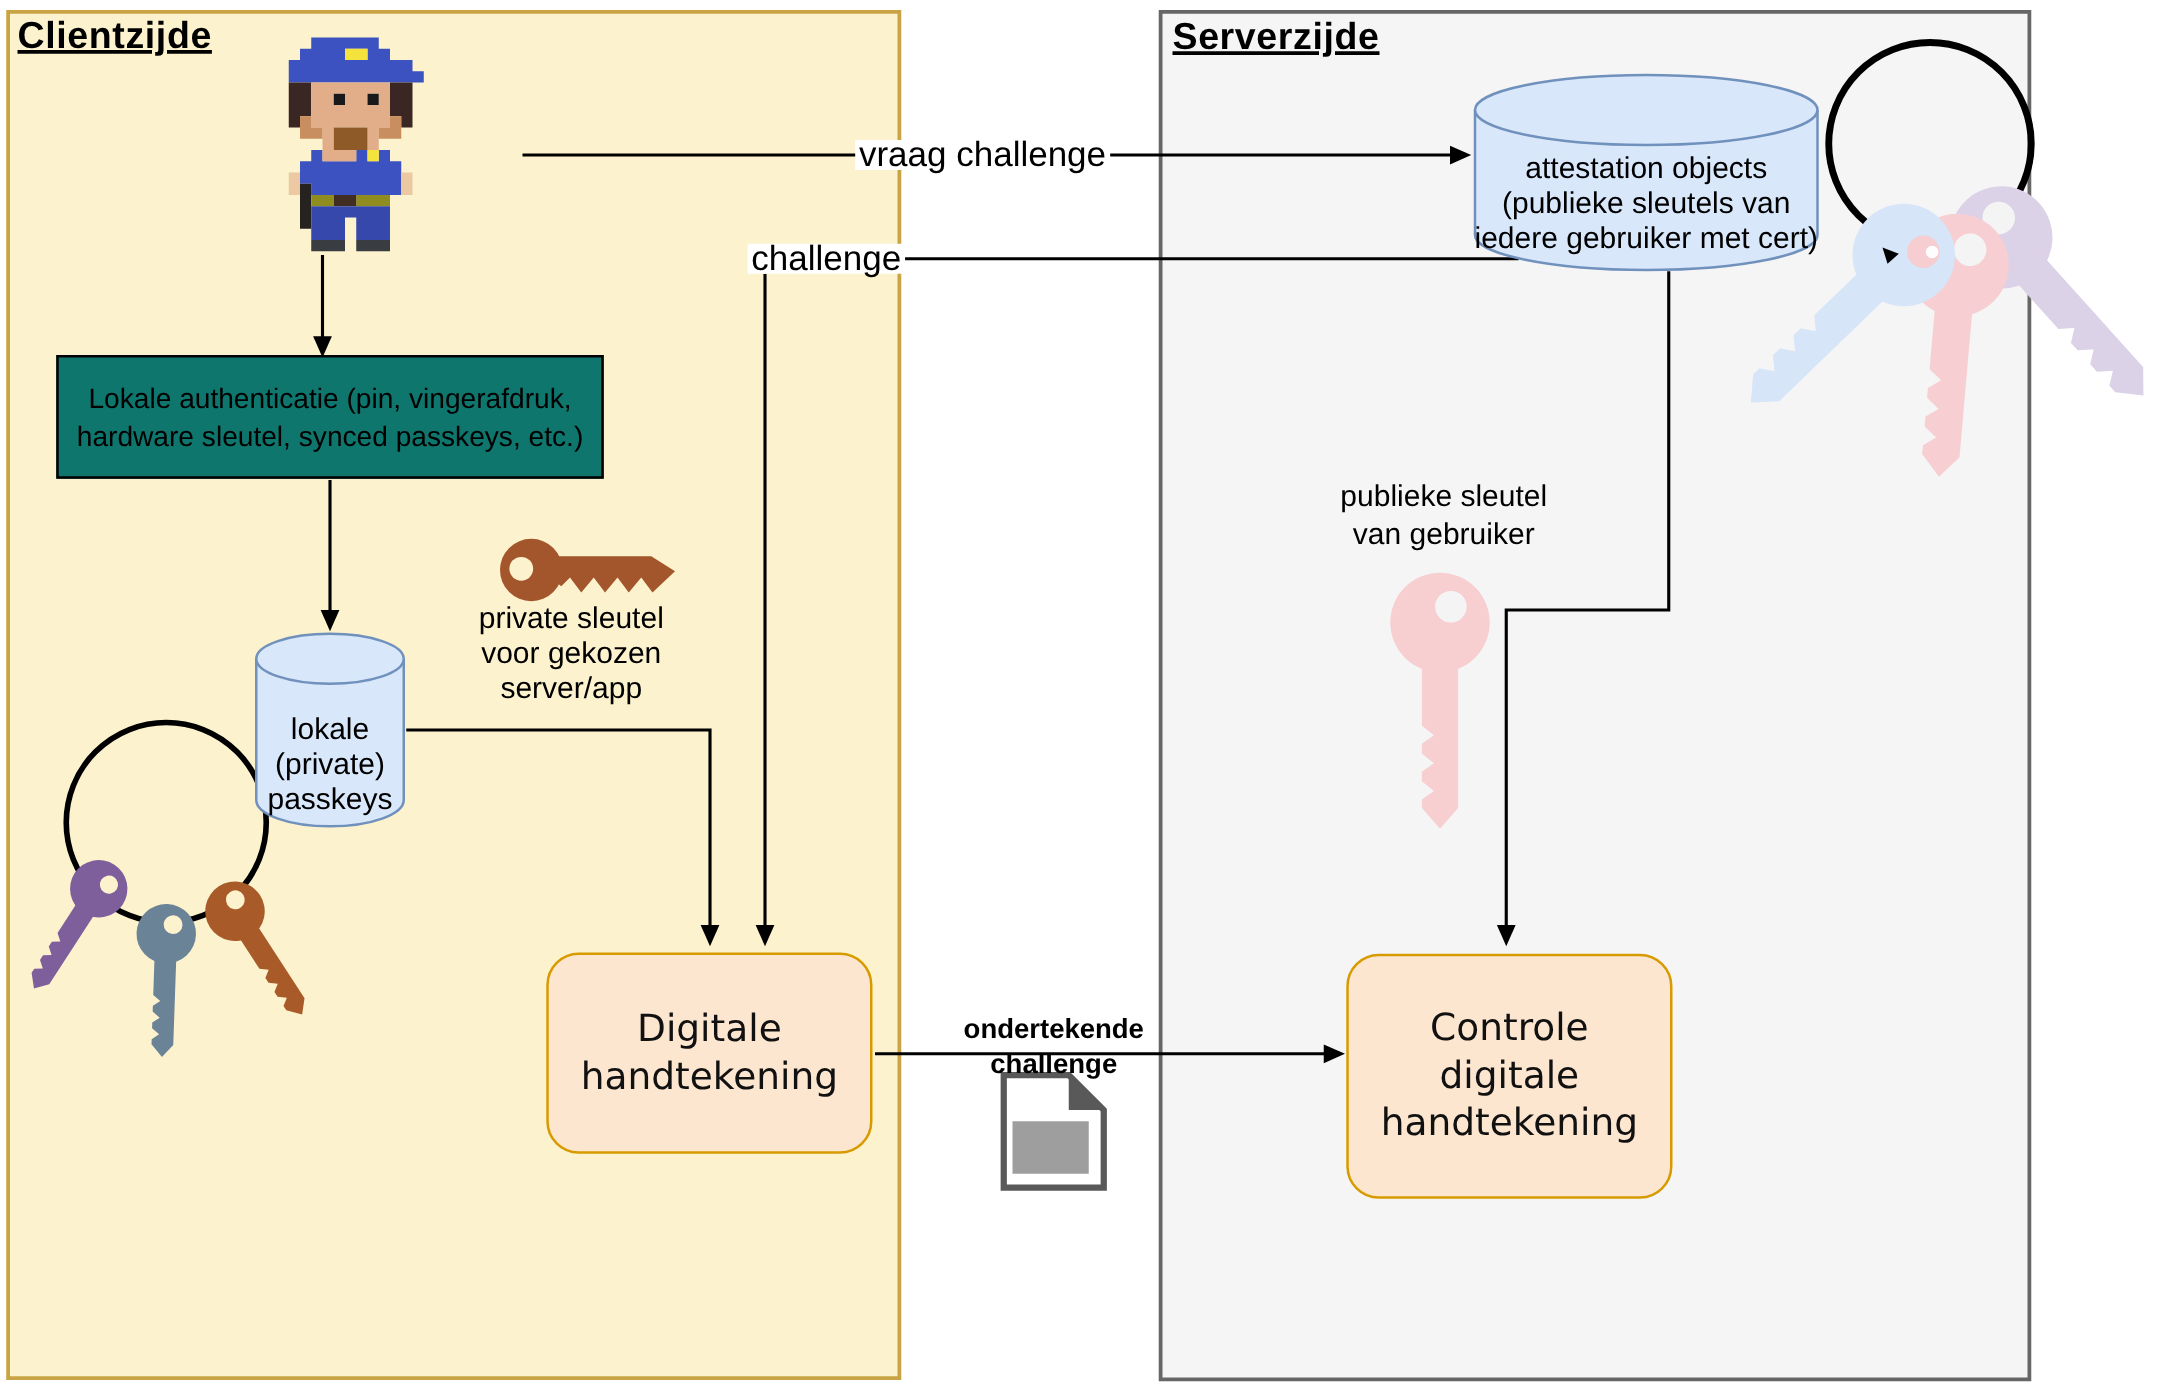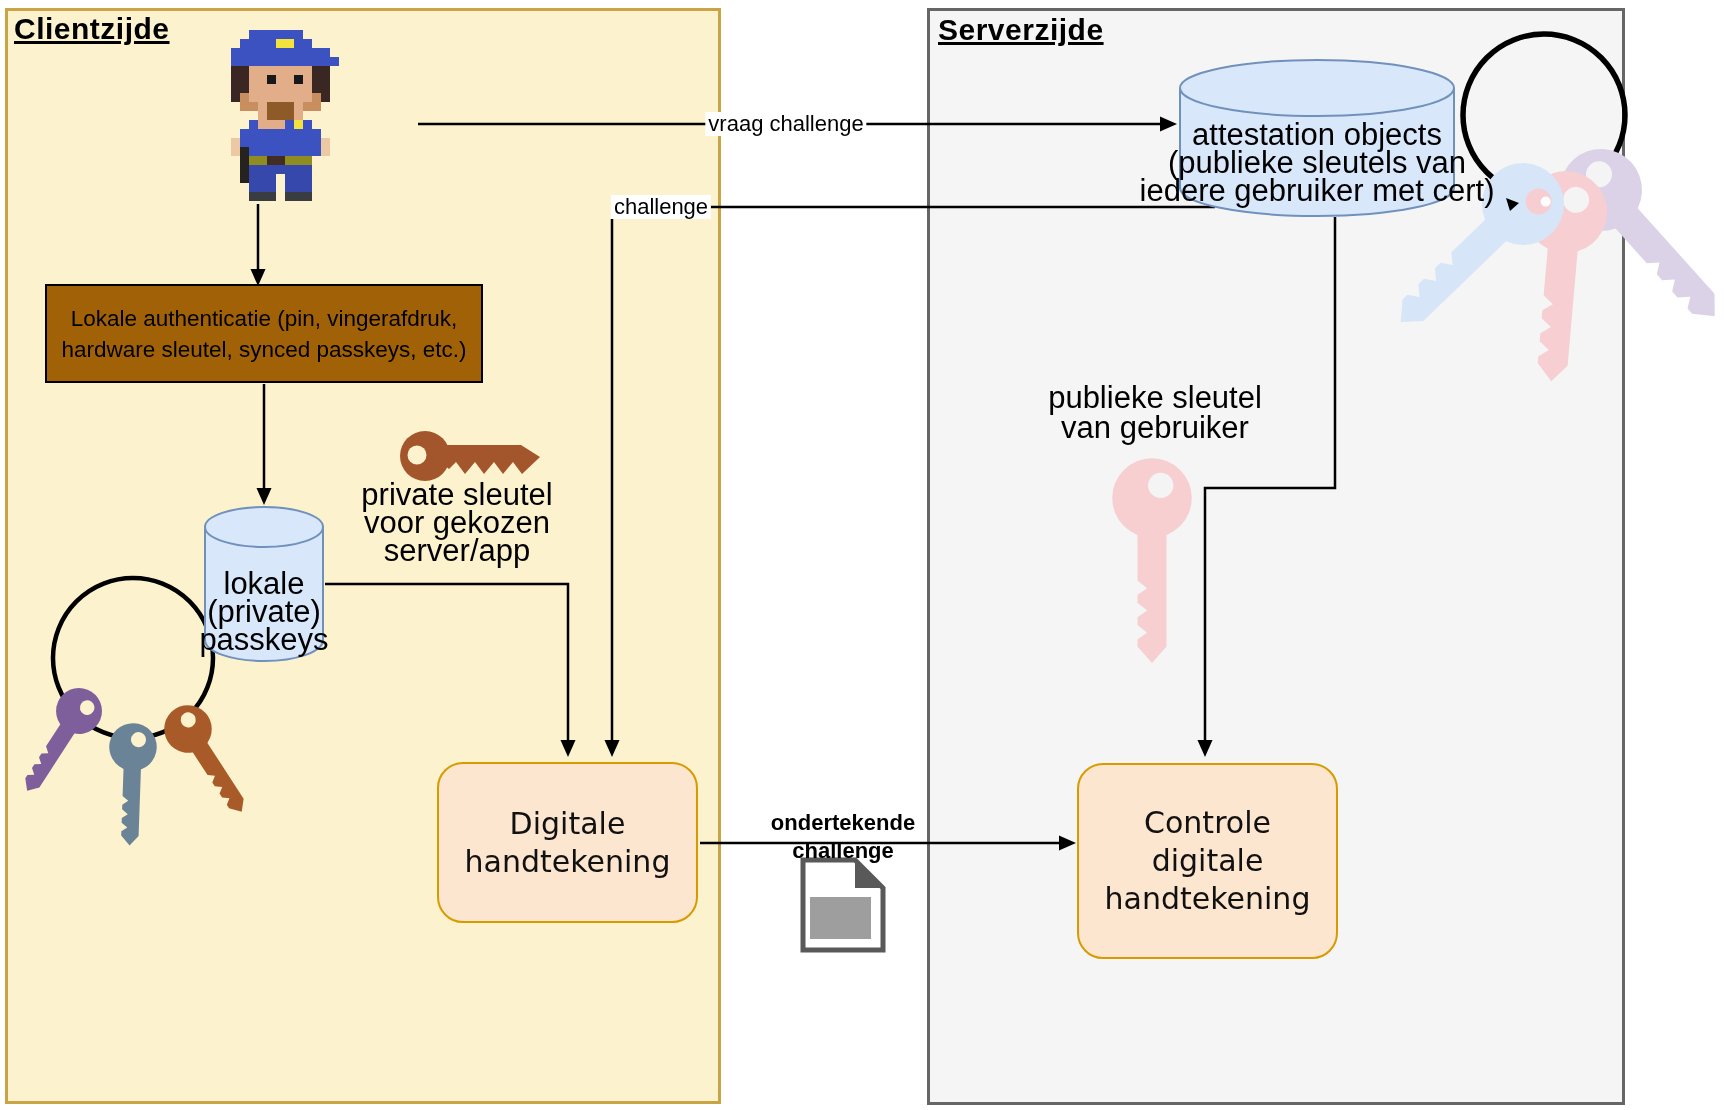--- a/index.html
+++ b/index.html
@@ -6,26 +6,26 @@
   #stage{position:relative;width:1726px;height:1110px;background:#fff;overflow:hidden;
          font-family:"Liberation Sans",sans-serif;color:#000;}
   .panel{position:absolute;box-sizing:border-box;}
   #client-panel{left:5px;top:8px;width:716px;height:1096px;background:#fcf2cd;border:3px solid #c9a445;}
   #server-panel{left:927px;top:8px;width:698px;height:1097px;background:#f5f5f5;border:3px solid #666666;}
   .panel-title{position:absolute;font-size:30px;font-weight:bold;text-decoration:underline;
                letter-spacing:.5px;}
   #client-title{left:14px;top:12px;}
   #server-title{left:938px;top:13px;}
   svg{position:absolute;left:0;top:0;}
-  .lbl{position:absolute;transform:translate(-50%,-50%);text-align:center;font-size:31px;
+  .lbl{position:absolute;transform:translate(-50%,-50%);text-align:center;font-size:24px;
        line-height:28px;white-space:nowrap;}
-  .lbl-bg{background:#ffffff;padding:0 3px;font-size:22px;line-height:24px;}
+  .lbl-bg{background:#ffffff;padding:0 3px;font-size:28px;line-height:24px;}
   .node{position:absolute;box-sizing:border-box;display:flex;flex-direction:column;
         align-items:center;justify-content:center;text-align:center;}
-  #local-auth-box{left:45px;top:284px;width:438px;height:99px;background:#a16207;
+  #local-auth-box{left:45px;top:284px;width:438px;height:99px;background:#0f766e;
         border:2.5px solid #000;font-size:22.5px;line-height:31px;white-space:nowrap;}
   .orange-node{background:#fde6d0;border:2.5px solid #d79b00;border-radius:26px;
         font-family:"DejaVu Sans",sans-serif;font-size:30px;line-height:38px;color:#111;}
   #digital-signature-box{left:437px;top:762px;width:261px;height:161px;}
   #verify-signature-box{left:1077px;top:763px;width:261px;height:196px;}
   .bold-lbl{font-weight:bold;font-size:22px;line-height:28px;}
 </style>
 </head>
 <body>
 

